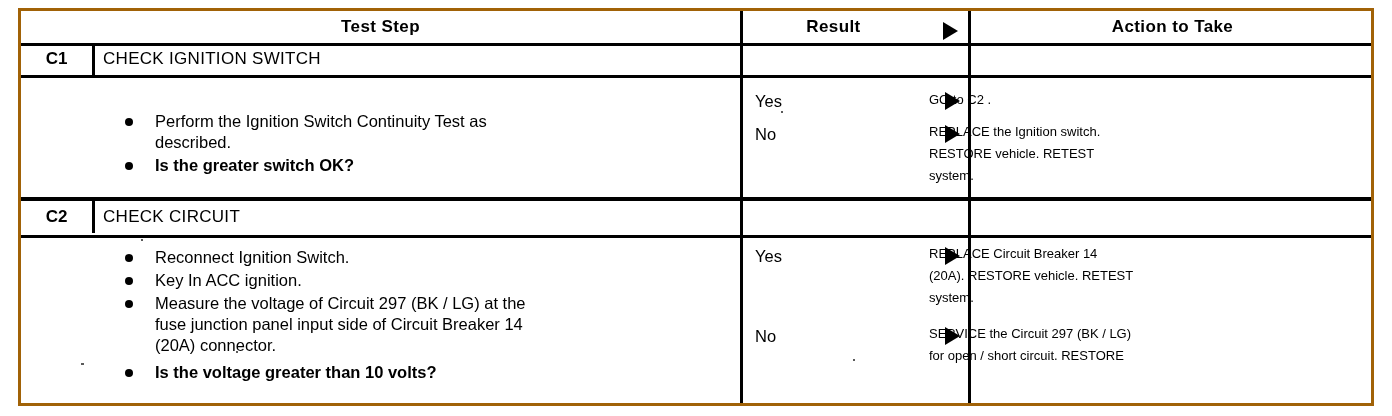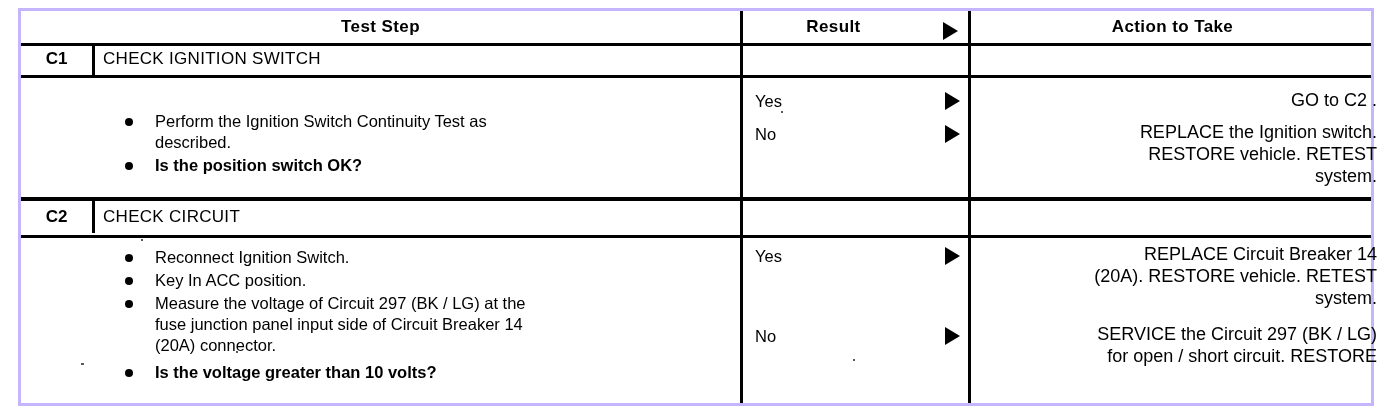--- a/index.html
+++ b/index.html
@@ -23,21 +23,21 @@
     background: #ffffff;
   }
 
   
   .ptable {
     position: absolute;
     left: 18px;
     top: 8px;
     width: 1356px;
     height: 398px;
-    border: 3px solid #c4b5fd;
+    border: 3px solid #a16207;
     box-sizing: border-box;
     background: #fff;
   }
 
   
   .vrule {
     position: absolute;
     top: 0;
     bottom: 0;
     width: 3px;
@@ -183,25 +183,24 @@
   }
 
   .res-c1-yes { top: 78px;  }
   .res-c1-no  { top: 111px; }
   .res-c2-yes { top: 233px; }
   .res-c2-no  { top: 313px; }
 
   
   .act-item {
     position: absolute;
-    left: 964px;
+    left: 908px;
     width: 392px;
-    font-size: 18px;
+    font-size: 13px;
     line-height: 22px;
-    text-align: right;
   }
   .act-item .line { display: block; white-space: nowrap; }
 
   .act-c1-yes { top: 78px;  }
   .act-c1-no  { top: 110px; }
   .act-c2-yes { top: 232px; }
   .act-c2-no  { top: 312px; }
 
   
   .speck {
@@ -242,21 +241,21 @@
     </div>
 
     <div class="step-body b1">
       <div class="bullet-row">
         <span class="dot"></span>
         <span class="line">Perform the Ignition Switch Continuity Test as</span>
         <span class="line">described.</span>
       </div>
       <div class="bullet-row bold">
         <span class="dot"></span>
-        <span class="line">Is the position switch OK?</span>
+        <span class="line">Is the greater switch OK?</span>
       </div>
     </div>
 
     <div class="res-item res-c1-yes">
       <span class="res-label">Yes</span>
       <span class="res-arrow">
         <span class="arrow"></span>
       </span>
     </div>
     <div class="act-item act-c1-yes">
@@ -281,21 +280,21 @@
       <div class="step-name">CHECK CIRCUIT</div>
     </div>
 
     <div class="step-body b2">
       <div class="bullet-row">
         <span class="dot"></span>
         <span class="line">Reconnect Ignition Switch.</span>
       </div>
       <div class="bullet-row">
         <span class="dot"></span>
-        <span class="line">Key In ACC position.</span>
+        <span class="line">Key In ACC ignition.</span>
       </div>
       <div class="bullet-row">
         <span class="dot"></span>
         <span class="line">Measure the voltage of Circuit 297 (BK / LG) at the</span>
         <span class="line">fuse junction panel input side of Circuit Breaker 14</span>
         <span class="line">(20A) connector.</span>
       </div>
       <div class="gap-4"></div>
       <div class="bullet-row bold">
         <span class="dot"></span>

